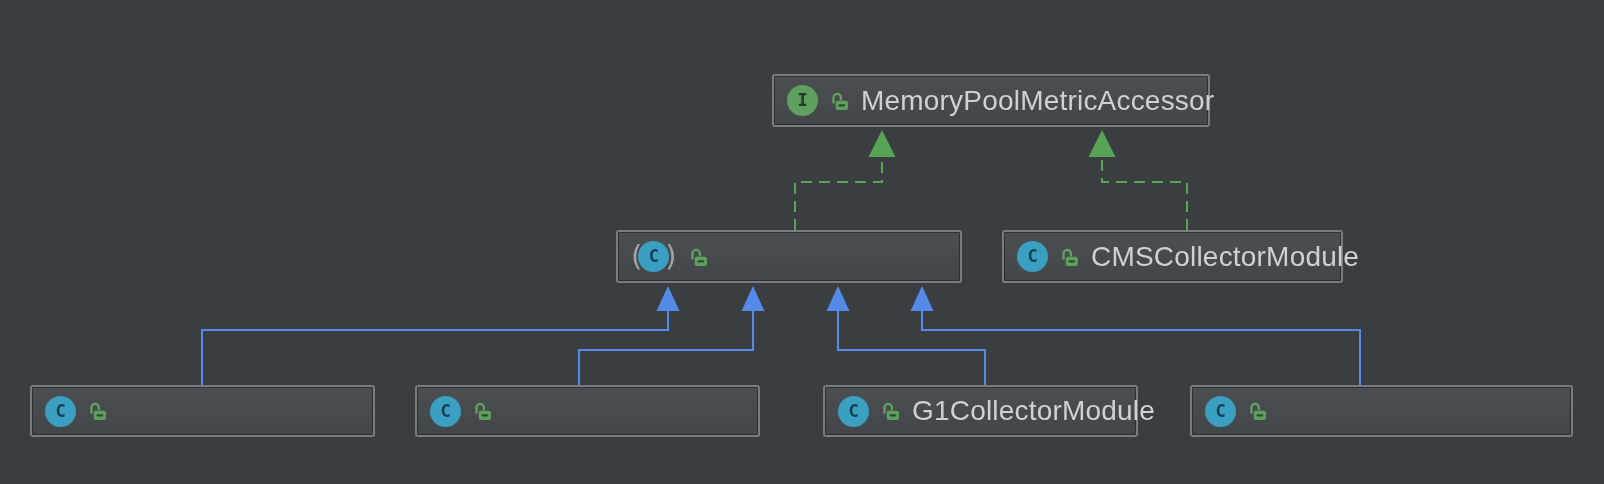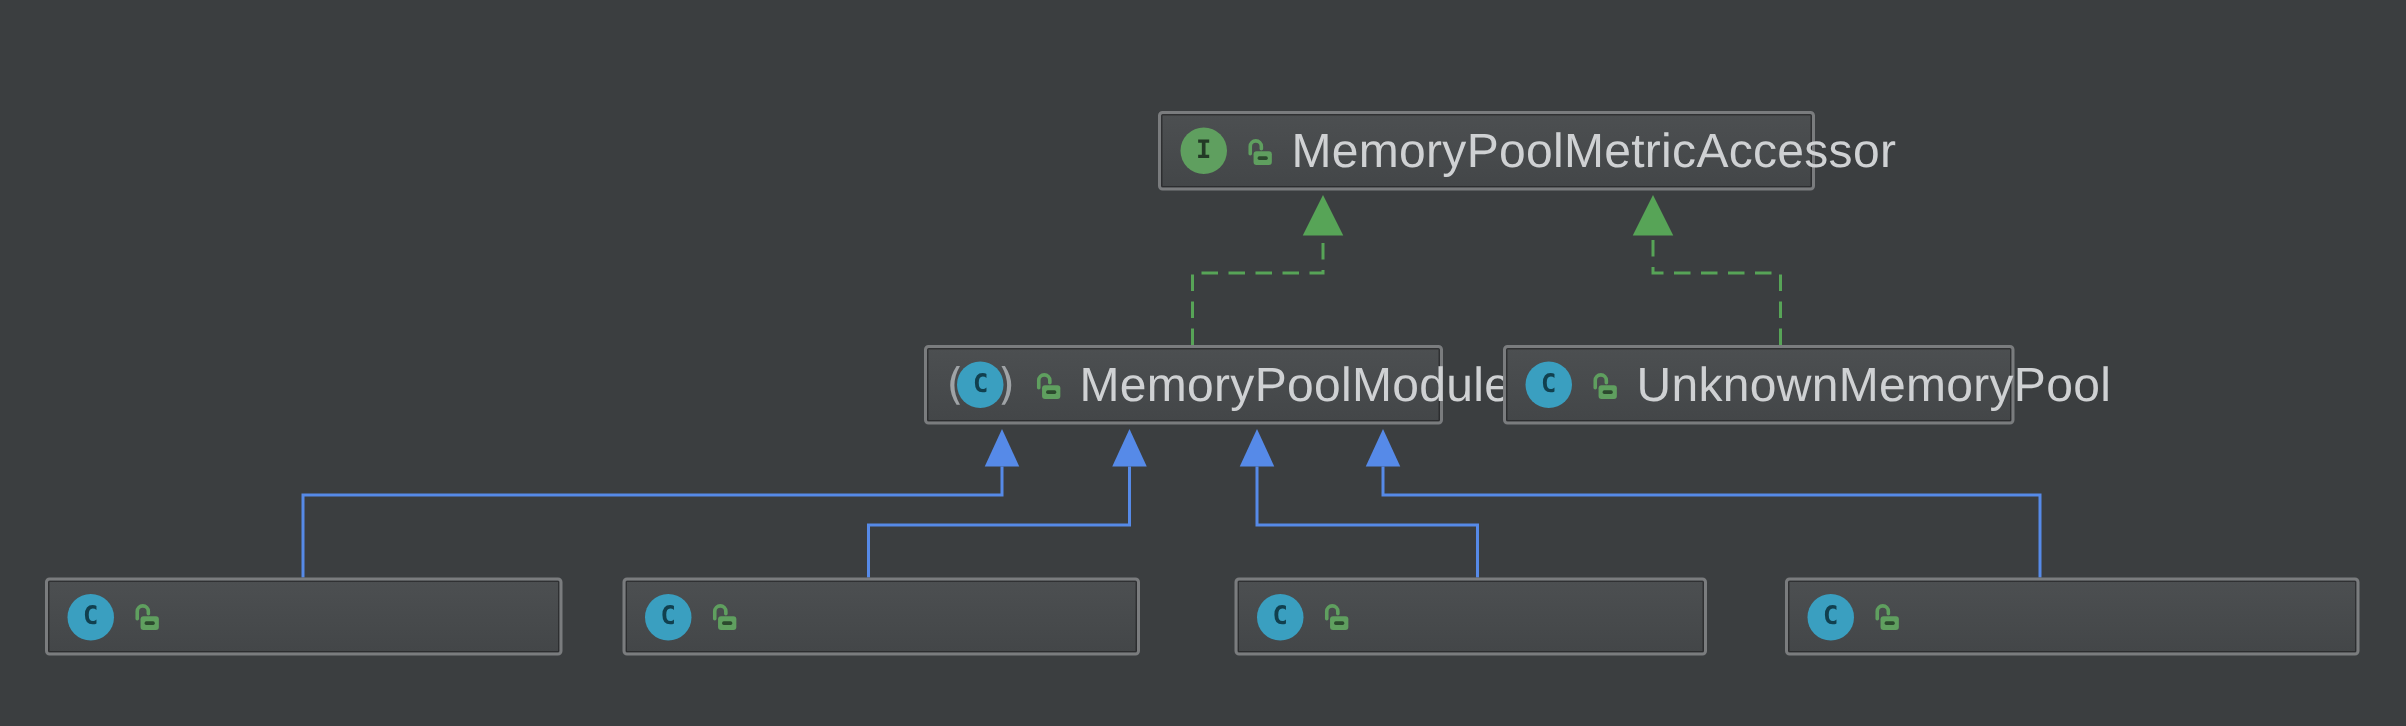--- a/index.html
+++ b/index.html
@@ -53,21 +53,21 @@
     align-items: center;
     color: #9fa3a6;
     font-family: "DejaVu Sans", sans-serif;
     font-size: 29px;
     line-height: 1;
   }
   .abstract-wrap::before { content: "("; margin-right: -4px; }
   .abstract-wrap::after  { content: ")"; margin-left: -4px; }
   .lock-icon { flex: 0 0 auto; display: block; }
   .label {
-    font-size: 32px;
+    font-size: 28px;
     color: #cfd1d3;
     white-space: nowrap;
     letter-spacing: 0.2px;
   }
 </style>
 </head>
 <body>
 
 <div id="canvas">
   <svg id="edges" width="1604" height="484" viewBox="0 0 1604 484">
@@ -108,30 +108,29 @@
     </div>
     <div class="node" style="left: 616px; top: 230px; width: 346px; height: 53px;">
       <span class="abstract-wrap">
         <span class="badge class">C</span>
       </span>
   <svg class="lock-icon" width="21" height="22" viewBox="0 0 21 22" aria-hidden="true">
     <path d="M4.5 12.5 V7.6 a3.7 3.7 0 0 1 7.4 0 V9.2" fill="none" stroke="#5f9f5f" stroke-width="2.4" stroke-linecap="round"></path>
     <rect x="6.7" y="10.8" width="12.2" height="9.2" rx="2" fill="#5f9f5f"></rect>
     <rect x="9.4" y="14.2" width="6.8" height="2.4" rx="1.1" fill="#2c4a2e"></rect>
   </svg>
-<span class="label">MemoryPoolModule</span>
     </div>
     <div class="node" style="left: 1002px; top: 230px; width: 341px; height: 53px;">
       <span class="badge class">C</span>
   <svg class="lock-icon" width="21" height="22" viewBox="0 0 21 22" aria-hidden="true">
     <path d="M4.5 12.5 V7.6 a3.7 3.7 0 0 1 7.4 0 V9.2" fill="none" stroke="#5f9f5f" stroke-width="2.4" stroke-linecap="round"></path>
     <rect x="6.7" y="10.8" width="12.2" height="9.2" rx="2" fill="#5f9f5f"></rect>
     <rect x="9.4" y="14.2" width="6.8" height="2.4" rx="1.1" fill="#2c4a2e"></rect>
   </svg>
-<span class="label">UnknownMemoryPool</span>
+<span class="label">CMSCollectorModule</span>
     </div>
     <div class="node" style="left: 30px; top: 385px; width: 345px; height: 52px;">
       <span class="badge class">C</span>
   <svg class="lock-icon" width="21" height="22" viewBox="0 0 21 22" aria-hidden="true">
     <path d="M4.5 12.5 V7.6 a3.7 3.7 0 0 1 7.4 0 V9.2" fill="none" stroke="#5f9f5f" stroke-width="2.4" stroke-linecap="round"></path>
     <rect x="6.7" y="10.8" width="12.2" height="9.2" rx="2" fill="#5f9f5f"></rect>
     <rect x="9.4" y="14.2" width="6.8" height="2.4" rx="1.1" fill="#2c4a2e"></rect>
   </svg>
     </div>
     <div class="node" style="left: 415px; top: 385px; width: 345px; height: 52px;">
@@ -142,20 +141,21 @@
     <rect x="9.4" y="14.2" width="6.8" height="2.4" rx="1.1" fill="#2c4a2e"></rect>
   </svg>
     </div>
     <div class="node" style="left: 823px; top: 385px; width: 315px; height: 52px;">
       <span class="badge class">C</span>
   <svg class="lock-icon" width="21" height="22" viewBox="0 0 21 22" aria-hidden="true">
     <path d="M4.5 12.5 V7.6 a3.7 3.7 0 0 1 7.4 0 V9.2" fill="none" stroke="#5f9f5f" stroke-width="2.4" stroke-linecap="round"></path>
     <rect x="6.7" y="10.8" width="12.2" height="9.2" rx="2" fill="#5f9f5f"></rect>
     <rect x="9.4" y="14.2" width="6.8" height="2.4" rx="1.1" fill="#2c4a2e"></rect>
   </svg>
+<span class="label">G1CollectorModule</span>
     </div>
     <div class="node" style="left: 1190px; top: 385px; width: 383px; height: 52px;">
       <span class="badge class">C</span>
   <svg class="lock-icon" width="21" height="22" viewBox="0 0 21 22" aria-hidden="true">
     <path d="M4.5 12.5 V7.6 a3.7 3.7 0 0 1 7.4 0 V9.2" fill="none" stroke="#5f9f5f" stroke-width="2.4" stroke-linecap="round"></path>
     <rect x="6.7" y="10.8" width="12.2" height="9.2" rx="2" fill="#5f9f5f"></rect>
     <rect x="9.4" y="14.2" width="6.8" height="2.4" rx="1.1" fill="#2c4a2e"></rect>
   </svg>
     </div>
   </div>

